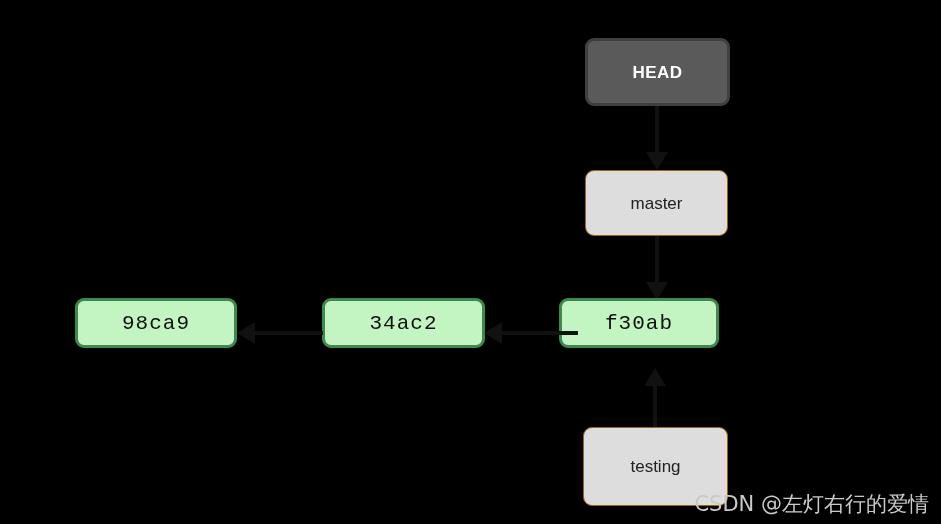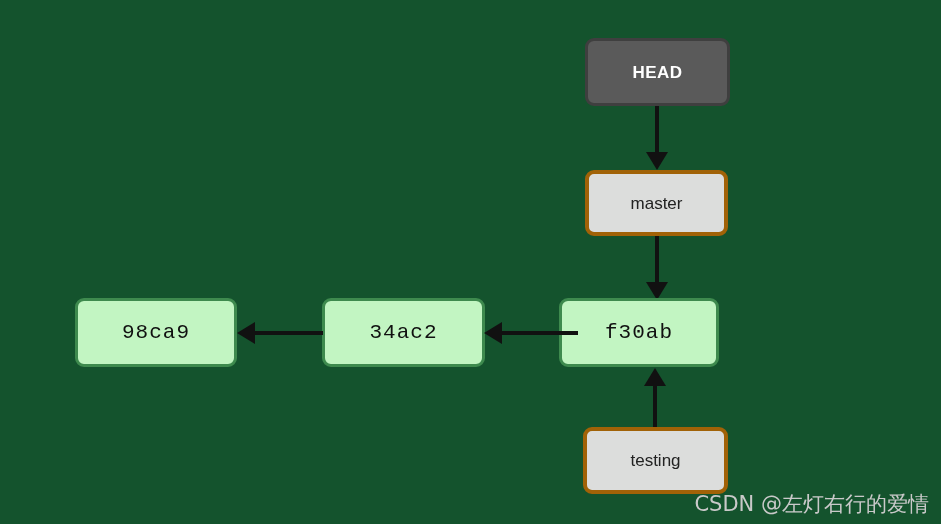--- a/index.html
+++ b/index.html
@@ -7,21 +7,21 @@
     padding: 0;
     background: #ffffff;
   }
   body {
     font-family: "Liberation Sans", sans-serif;
   }
   #canvas {
     position: relative;
     width: 941px;
     height: 524px;
-    background: #14532d;
+    background: #000000;
     overflow: hidden;
   }
   .node {
     position: absolute;
     box-sizing: border-box;
     display: flex;
     align-items: center;
     justify-content: center;
     border-radius: 9px;
     user-select: none;
@@ -44,44 +44,44 @@
     color: #ffffff;
     font-size: 17px;
     font-weight: bold;
     letter-spacing: 0.5px;
     font-family: "Liberation Sans", sans-serif;
   }
 
   
   .node-branch {
     background: #dcdddc;
-    border: 4px solid #a16207;
+    border: 1px solid #a16207;
   }
   .node-branch .node-label {
     color: #222222;
     font-size: 17px;
     font-family: "Liberation Sans", sans-serif;
   }
   .node-master {
     left: 585px;
     top: 170px;
     width: 143px;
     height: 66px;
   }
   .node-testing {
     left: 583px;
     top: 427px;
     width: 145px;
-    height: 67px;
+    height: 79px;
   }
 
   
   .node-commit {
     top: 298px;
-    height: 69px;
+    height: 50px;
     background: #c2f5c2;
     border: 3px solid #3e8a4e;
   }
   .node-commit .node-label {
     color: #101010;
     font-size: 21px;
     letter-spacing: 1px;
     font-family: "Liberation Mono", monospace;
   }
   .node-c1 { left: 75px;  width: 162px; }

